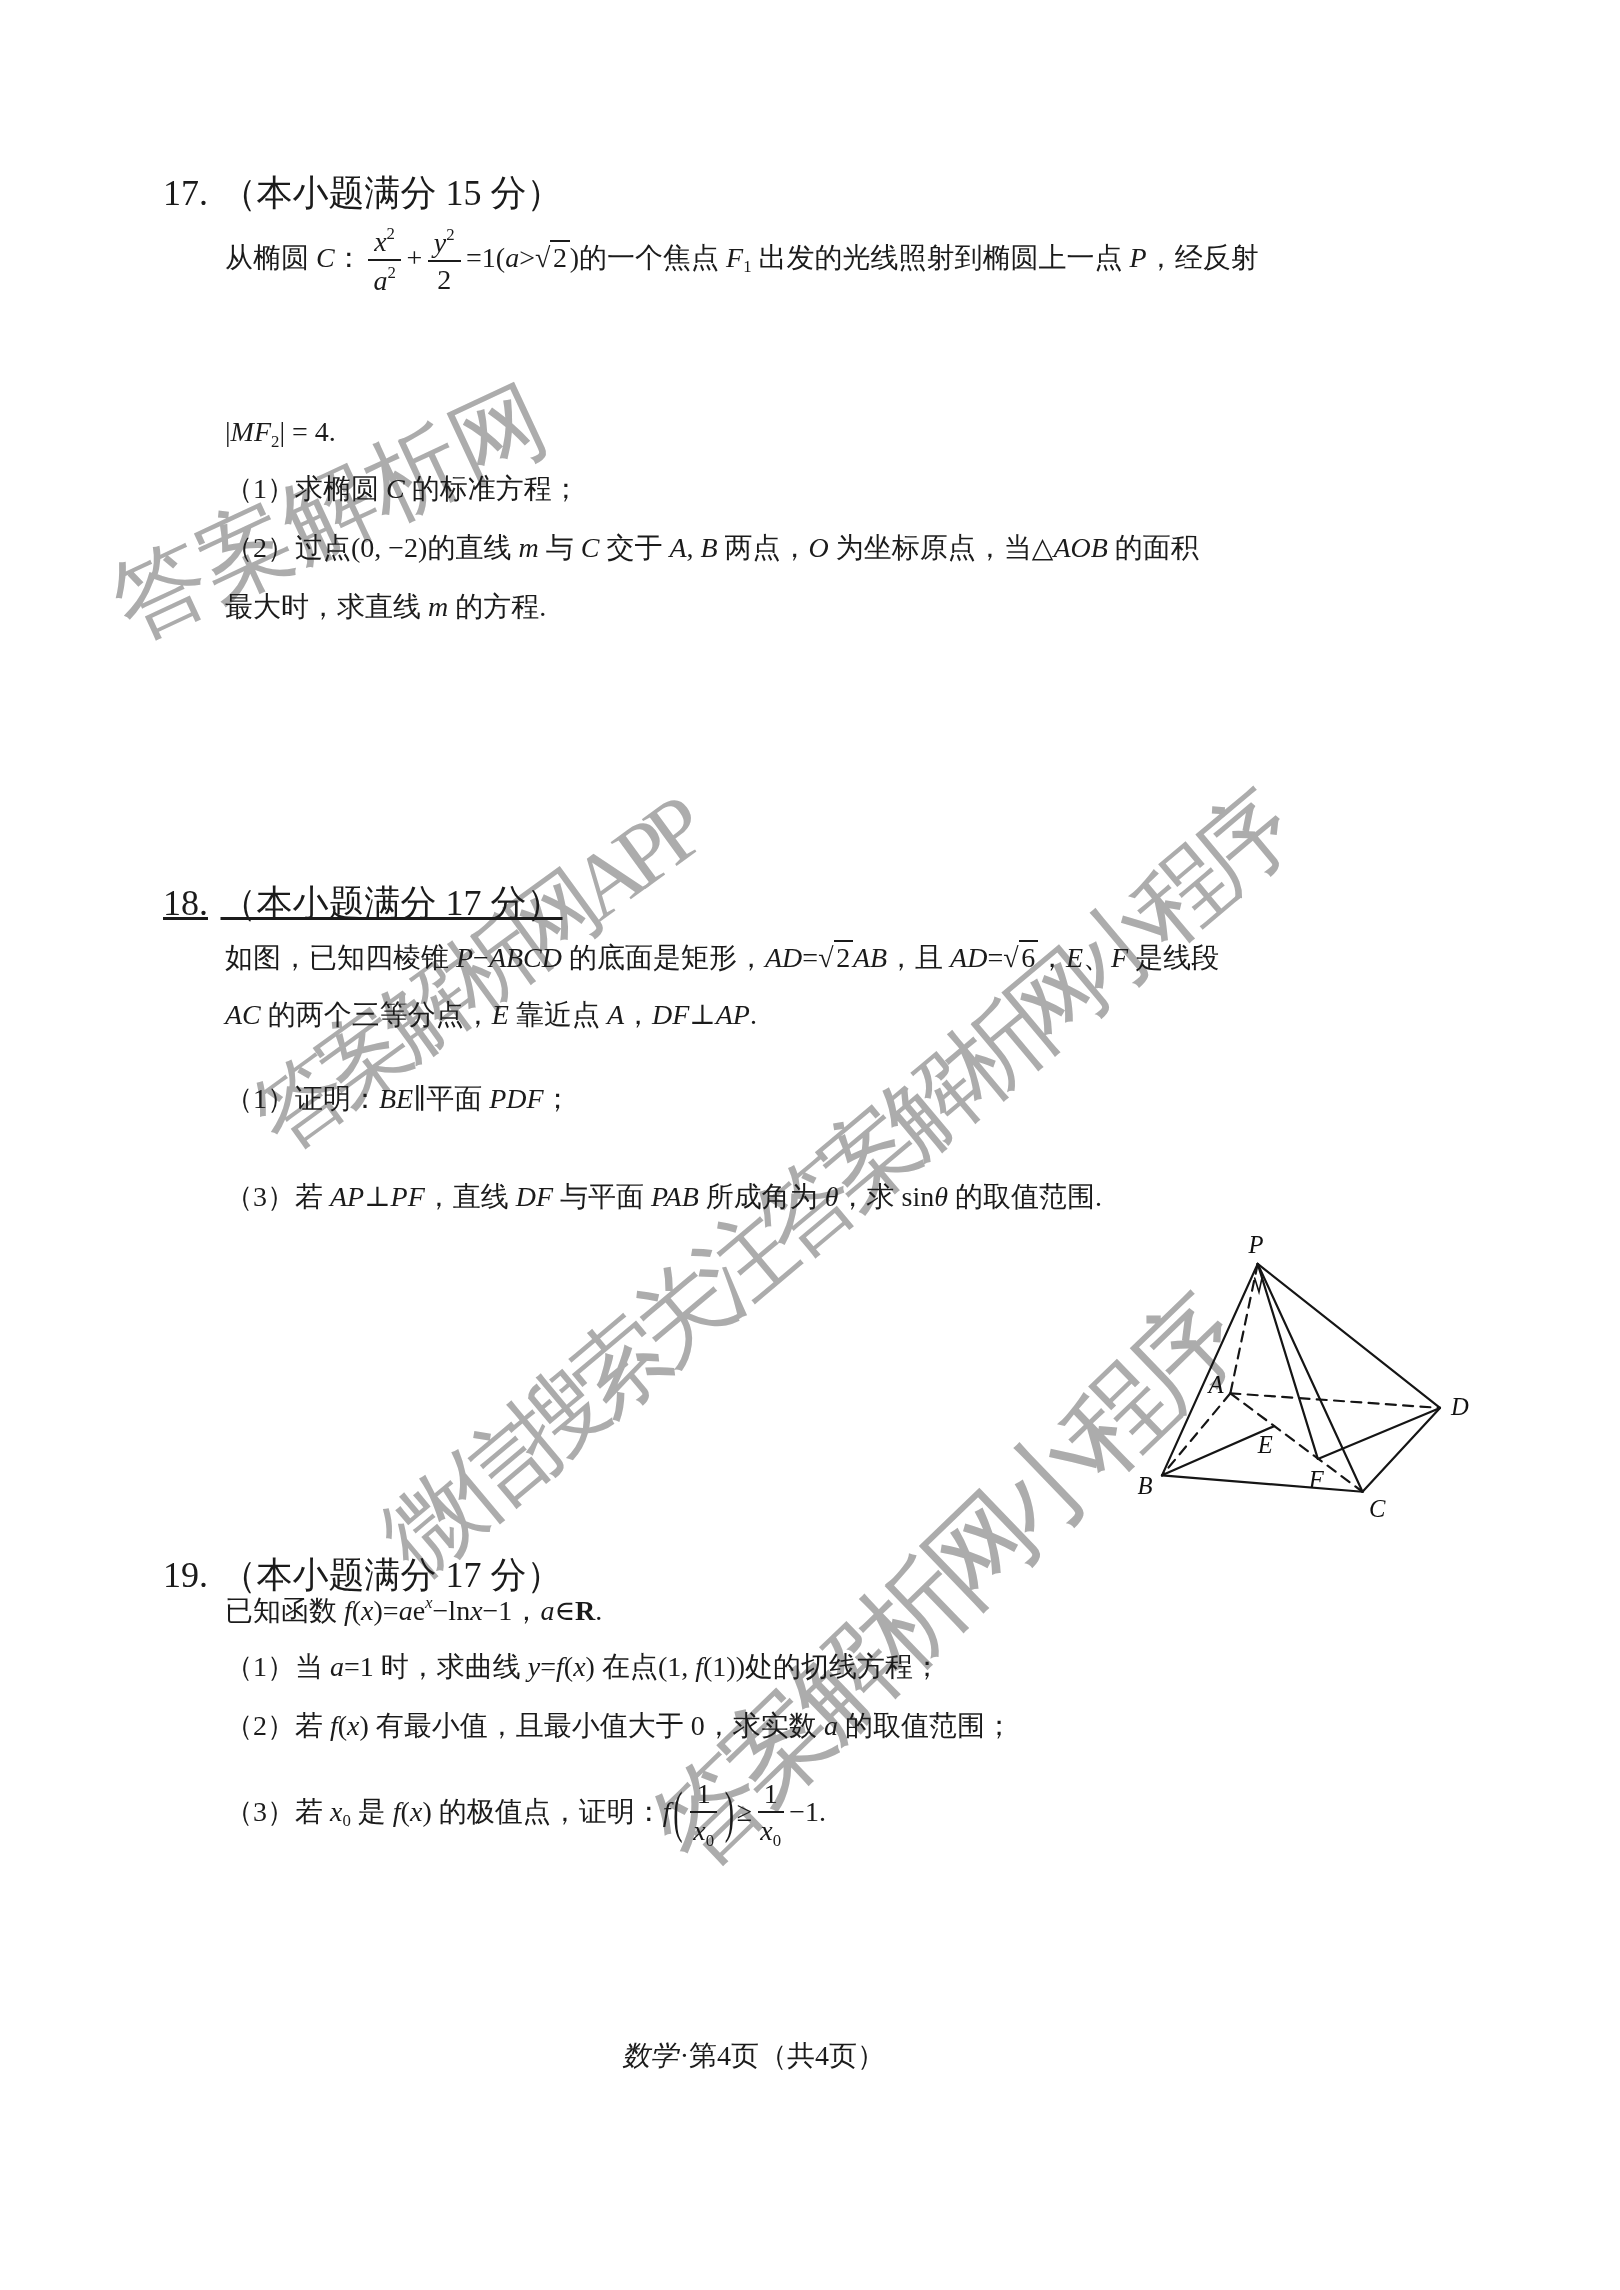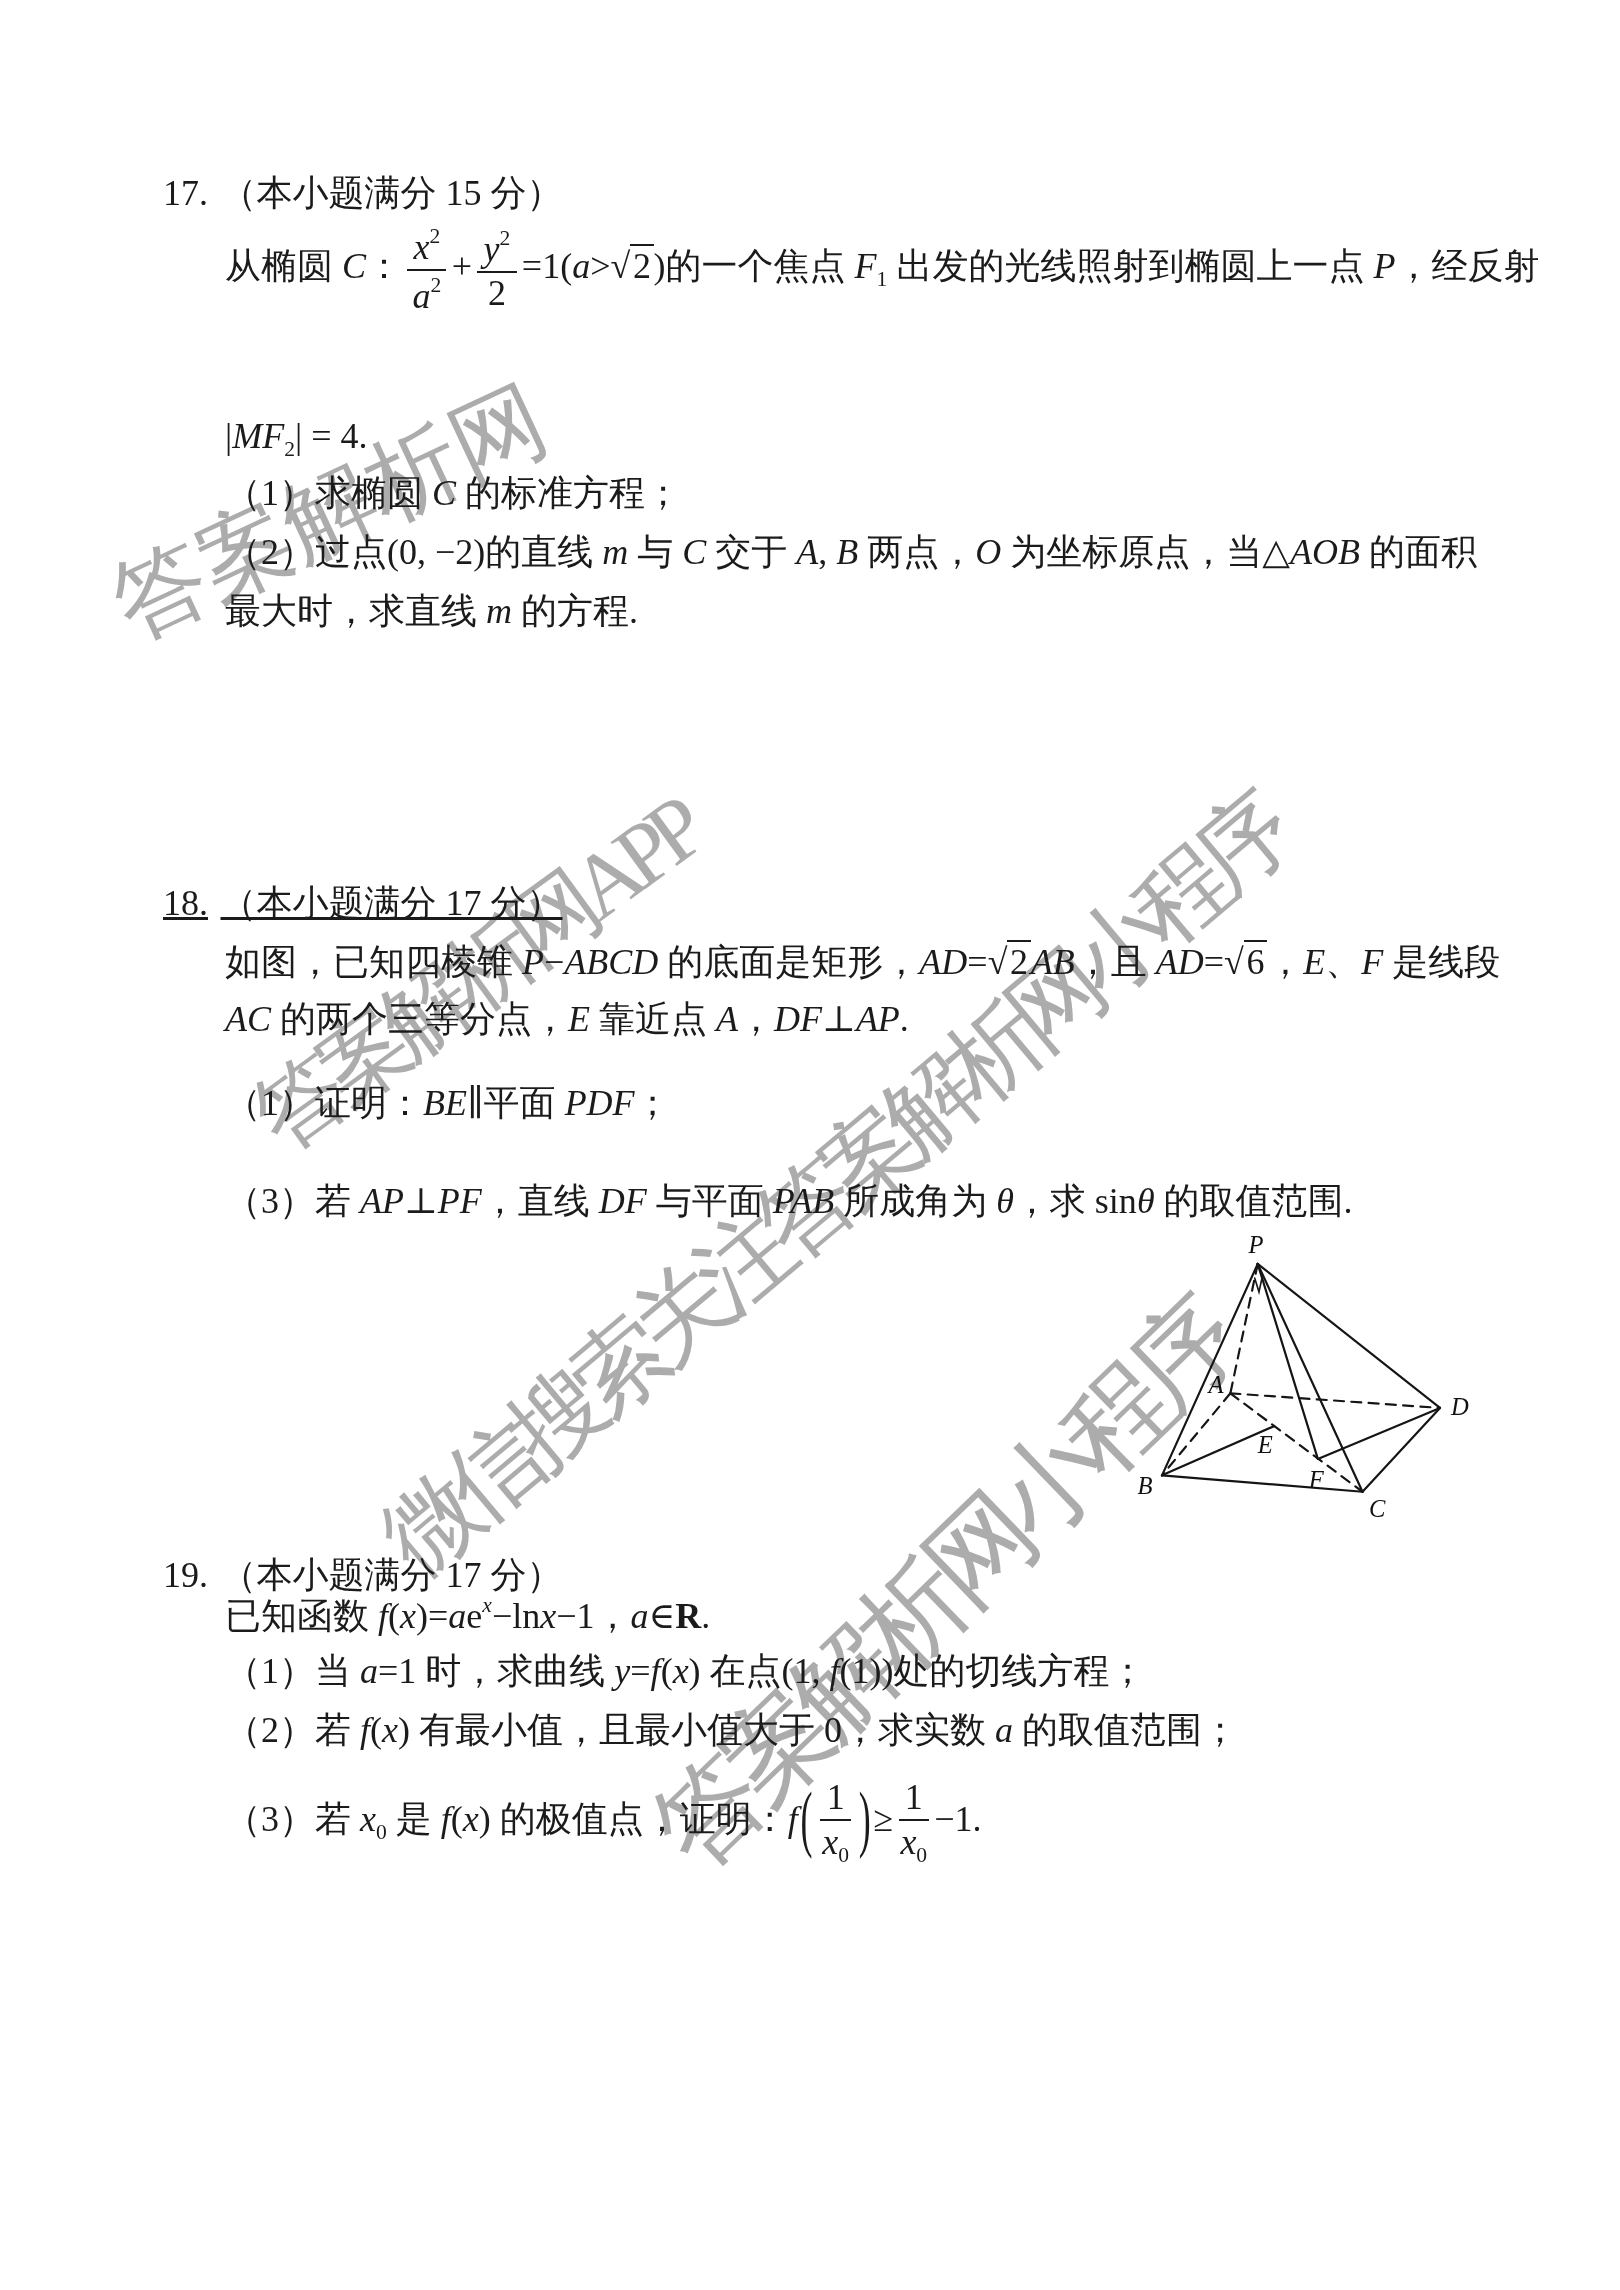--- a/index.html
+++ b/index.html
@@ -15,21 +15,21 @@
     transform-origin:0 50%;font-weight:400;
   }
   .wm1{left:119px;top:548px;font-size:93px;transform:rotate(-25deg);}
   .wm2{left:265px;top:1068px;font-size:89px;letter-spacing:-10.7px;transform:rotate(-36deg);}
   .wm3{left:397px;top:1490px;font-size:94px;letter-spacing:-12.5px;transform:rotate(-40deg);}
   .wm4{left:673px;top:1778px;font-size:105px;letter-spacing:-10.7px;transform:rotate(-44deg);}
   
   .content{position:absolute;inset:0;z-index:2;}
   .phead{position:absolute;white-space:nowrap;font-size:36px;}
   .pno{margin-right:12.5px;}
-  .line{position:absolute;white-space:nowrap;font-size:36px;line-height:1.2;}
+  .line{position:absolute;white-space:nowrap;font-size:28px;line-height:1.2;}
   .line i, .phead i{font-family:"Liberation Serif","DejaVu Serif",serif;font-style:italic;}
   .sup{font-size:60%;vertical-align:0.72em;}
   .sub{font-size:60%;vertical-align:-0.35em;}
   .frac{display:inline-block;text-align:center;vertical-align:middle;margin:0 5.3px;line-height:1.05;}
   .frac .fn{display:block;border-bottom:2.7px solid currentColor;padding:0 6.2px 2.7px;}
   .frac .fd{display:block;padding-top:2.7px;}
   .sqrt{white-space:nowrap;}
   .rad{border-top:2.7px solid currentColor;padding:0 2.7px;}
   .bp{display:inline-block;transform:scaleY(2.05);transform-origin:center;margin:0 2.7px;font-weight:300;}
   .footer{position:absolute;left:486px;top:2037px;width:535px;text-align:center;font-size:28px;}
@@ -97,15 +97,16 @@
     </svg>
 
     <div class="phead" style="left:163px;top:1551px;">
       <span class="pno">19.</span><span>（本小题满分 17 分）</span>
     </div>
     <div class="line" style="left:225px;top:1593px;">已知函数 <i>f</i>(<i>x</i>)=<i>a</i>e<span class="sup"><i>x</i></span>−ln<i>x</i>−1，<i>a</i>∈<b>R</b>.</div>
     <div class="line" style="left:225px;top:1650px;">（1）当 <i>a</i>=1 时，求曲线 <i>y</i>=<i>f</i>(<i>x</i>) 在点(1, <i>f</i>(1))处的切线方程；</div>
     <div class="line" style="left:225px;top:1709px;">（2）若 <i>f</i>(<i>x</i>) 有最小值，且最小值大于 0，求实数 <i>a</i> 的取值范围；</div>
     <div class="line" style="left:225px;top:1779px;">（3）若 <i>x</i><span class="sub">0</span> 是 <i>f</i>(<i>x</i>) 的极值点，证明：<i>f</i><span class="bp">(</span><span class="frac"><span class="fn">1</span><span class="fd"><i>x</i><span class="sub">0</span></span></span><span class="bp">)</span>≥<span class="frac"><span class="fn">1</span><span class="fd"><i>x</i><span class="sub">0</span></span></span>−1.</div>
 
+    <div class="footer"><i>数学</i><span>·第4页（共4页）</span></div>
   </div>
 </div>
 
 
 </body></html>

